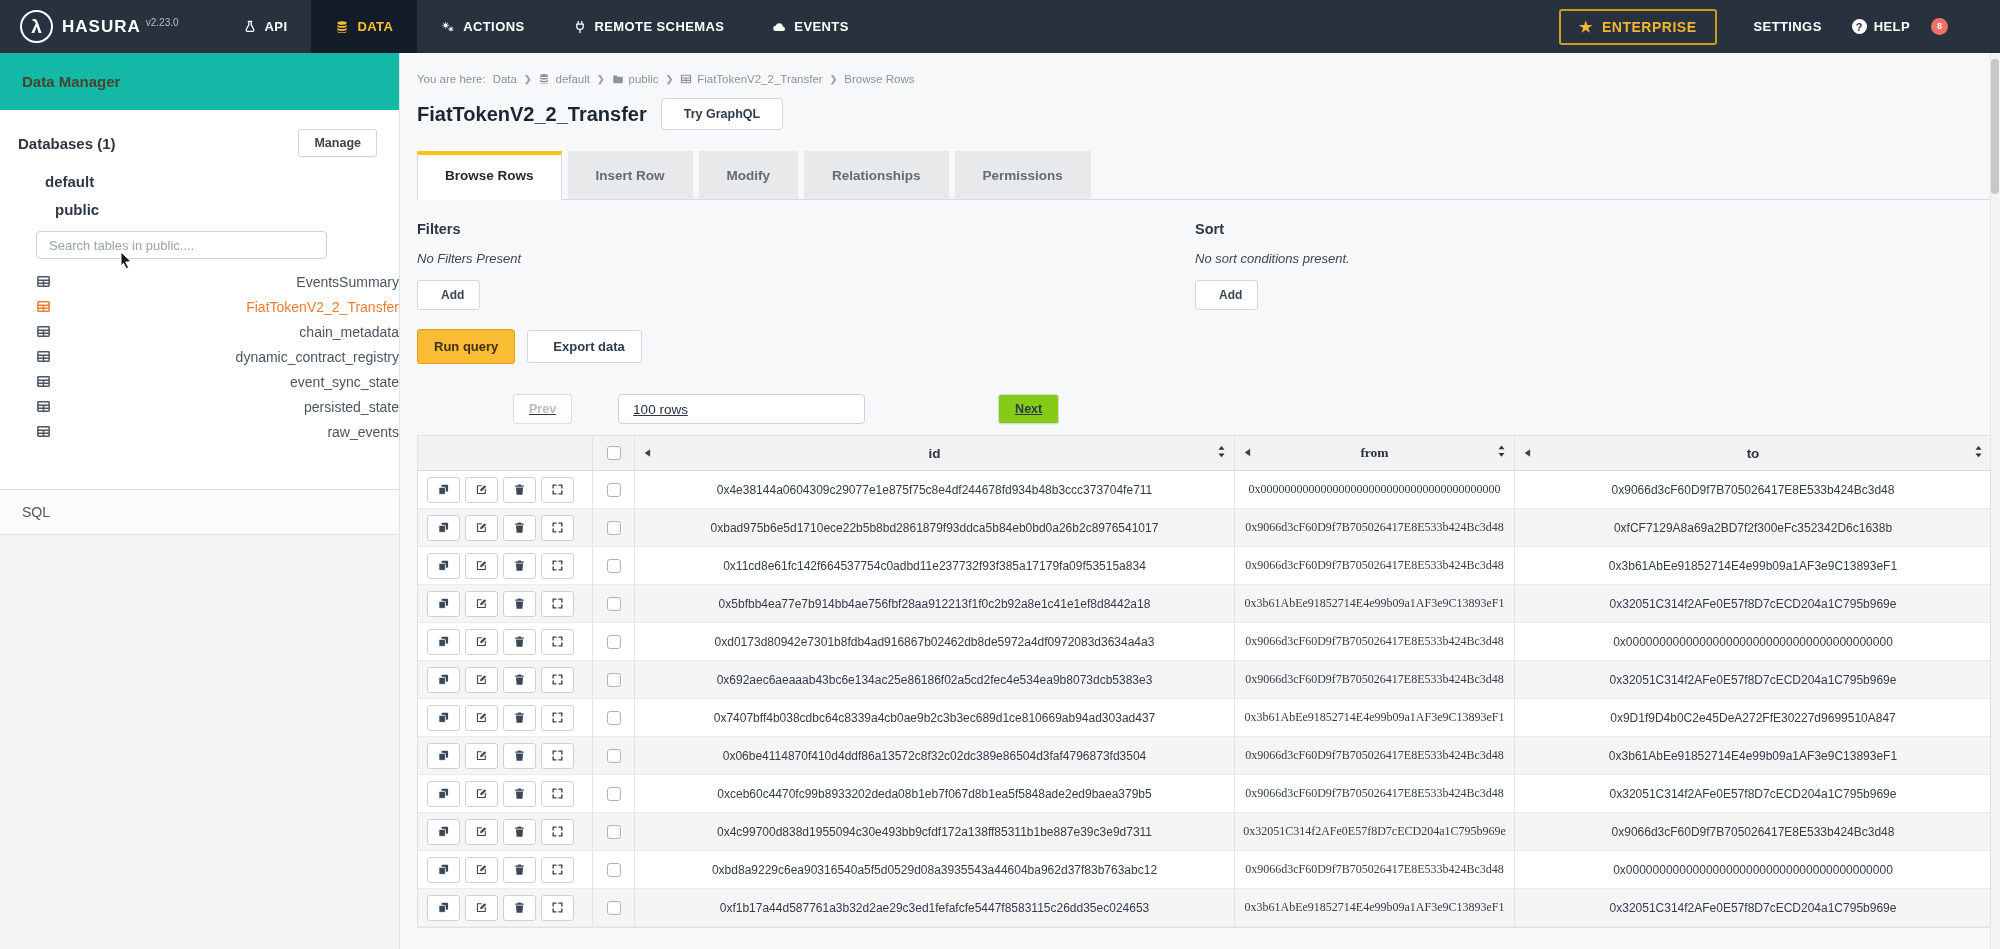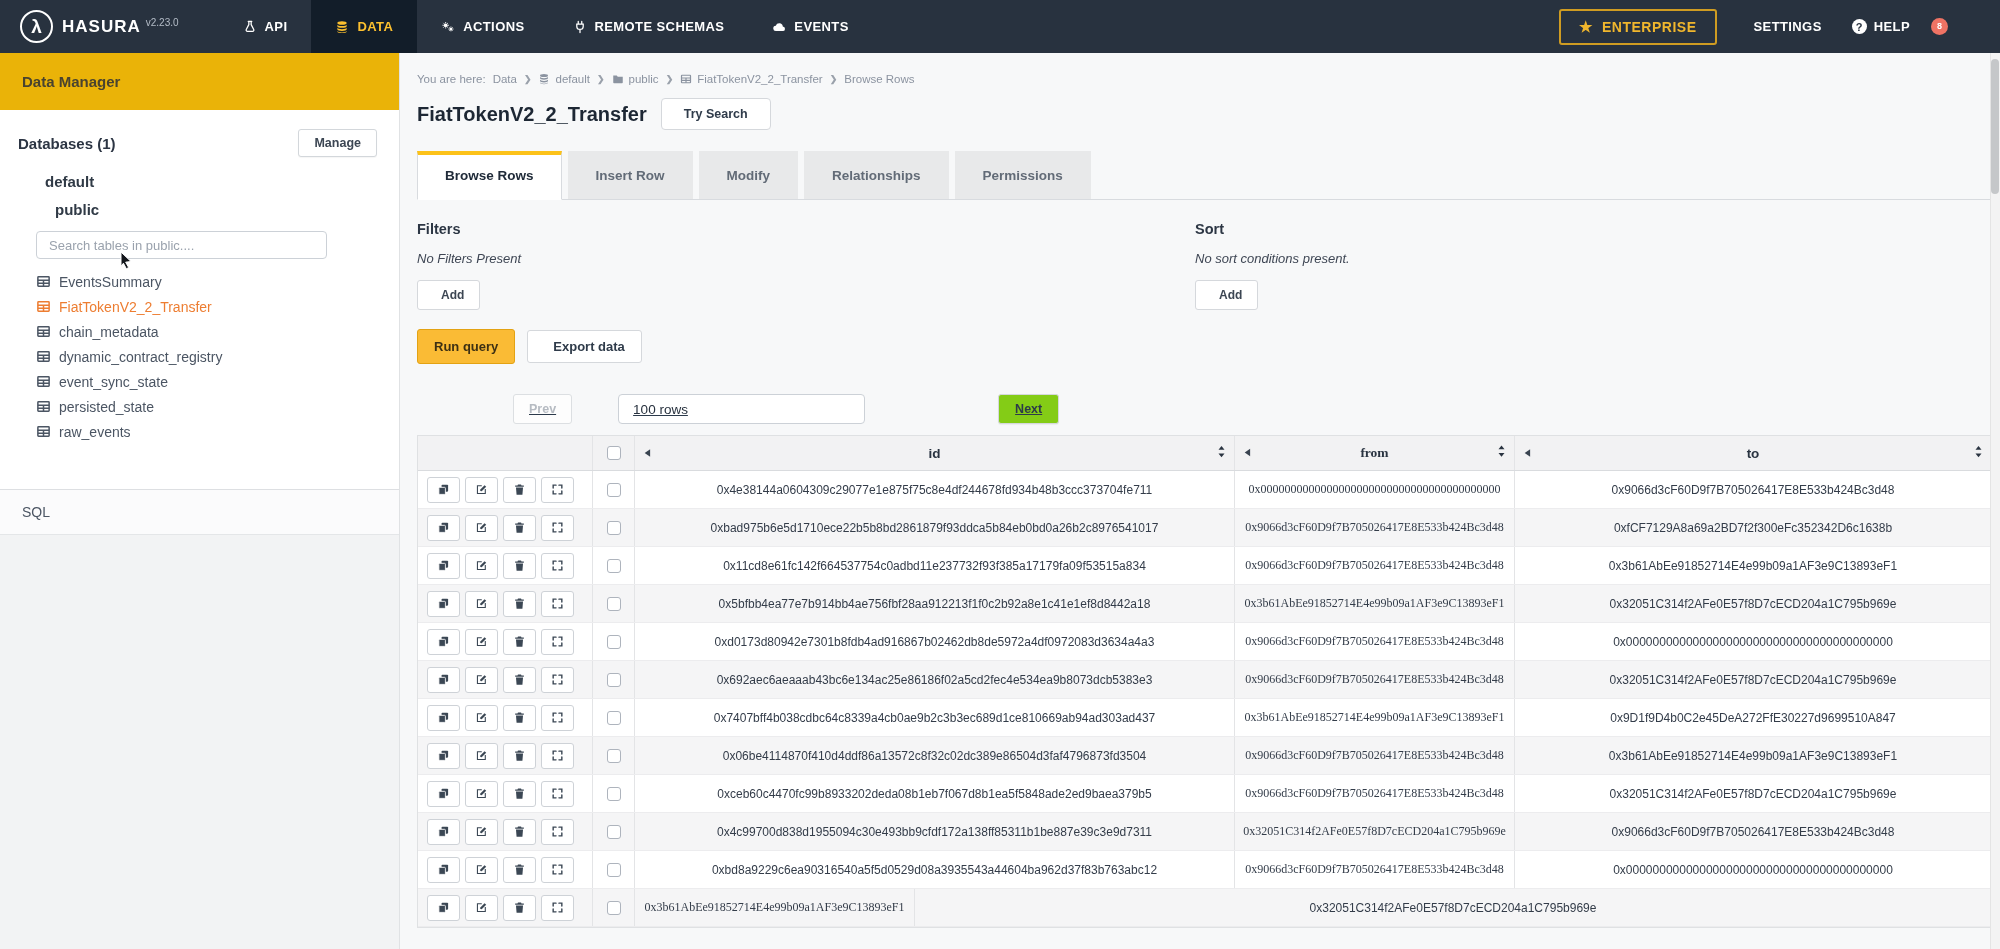--- a/index.html
+++ b/index.html
@@ -22,31 +22,31 @@
   .nav-link { display:flex; align-items:center; gap:7px; font-size:13px; font-weight:bold; letter-spacing:.4px; cursor:pointer; }
   .help-circle { width:15px; height:15px; border-radius:50%; background:#fff; color:#28323f; font-size:11px; font-weight:bold; display:flex; align-items:center; justify-content:center; }
   .bell-wrap { position:relative; cursor:pointer; }
   .badge { position:absolute; top:-9px; right:-8px; min-width:17px; height:17px; border-radius:50%; background:#ef7364; color:#fff; font-size:9px; font-weight:bold; display:flex; align-items:center; justify-content:center; }
 
   
   .app { display:flex; height:896px; }
 
   
   .sidebar { width:400px; background:#fff; border-right:1px solid #e0e2e4; display:flex; flex-direction:column; }
-  .dm-header { background:#eab308; padding:20px 22px; font-size:15px; font-weight:bold; color:#49432f; }
+  .dm-header { background:#14b8a6; padding:20px 22px; font-size:15px; font-weight:bold; color:#49432f; }
   .db-row { display:flex; align-items:center; padding:19px 22px 6px 18px; }
   .db-label { font-size:15px; font-weight:bold; color:#2c3543; display:flex; align-items:center; gap:7px; }
   .manage-btn { margin-left:auto; background:#fff; border:1px solid #d3d7db; border-radius:3px; padding:6px 15px; font-size:12.5px; font-weight:bold; color:#3c4653; cursor:pointer; box-shadow:0 1px 1px rgba(0,0,0,.04); }
   .tree-row { display:flex; align-items:center; gap:9px; font-size:15px; font-weight:bold; color:#303a46; cursor:pointer; }
   .tree-default { padding:10px 0 0 27px; }
   .tree-public { padding:11px 0 0 37px; }
   .tbl-search { margin:13px 72px 8px 36px; height:28px; border:1px solid #ccd1d7; border-radius:4px; padding:12px 12px; font-size:13px; color:#3c4653; font-family:"Liberation Sans",sans-serif; outline:none; }
   .tbl-search::placeholder { color:#9aa2ad; }
   .tbl-list { padding:2px 0 0 36px; }
-  .tbl-item { display:flex; align-items:center; gap:8px; padding:4.5px 0; font-size:14px; color:#4b5563; cursor:pointer; }
+  .tbl-item { display:flex; align-items:center; gap:25px; padding:4.5px 0; font-size:14px; color:#4b5563; cursor:pointer;justify-content:space-between; }
   .tbl-item .icon svg { width:15px; height:15px; }
   .tbl-item.selected { color:#ed7d31; }
   .sql-sep { border-top:1px solid #dddfe2; margin-top:45px; }
   .sql-row { padding:14px 22px; font-size:14px; color:#4b5563; cursor:pointer; background:#fbfbfc; }
   .sidebar-rest { flex:1; background:#f2f3f4; border-top:1px solid #e4e6e8; }
 
   
   .main { flex:1; position:relative; padding-left:17px; overflow:hidden; }
   .breadcrumb { padding-top:20px; font-size:11.5px; color:#8b93a0; display:flex; align-items:center; gap:7px; }
   .crumb { display:flex; align-items:center; gap:5px; cursor:pointer; }
@@ -316,21 +316,21 @@
         <span class="crumb-sep">❯</span>
         <span class="crumb">
           <span>Browse Rows</span>
         </span>
       </div>
 
     <div class="title-row">
       <span class="page-title">FiatTokenV2_2_Transfer</span>
       <button class="graphql-btn">
         <span class="icon"></span>
-        <span>Try Search</span>
+        <span>Try GraphQL</span>
         <span class="icon"></span>
       </button>
     </div>
 
     <div class="tabs-row">
         <div class="tab active">Browse Rows</div>
         <div class="tab">Insert Row</div>
         <div class="tab">Modify</div>
         <div class="tab">Relationships</div>
         <div class="tab">Permissions</div>
@@ -782,20 +782,21 @@
               </button>
               <button class="act-btn">
                 <svg viewBox="0 0 24 24" fill="none" stroke="currentColor" stroke-width="2.6" stroke-linecap="round">
                   <path d="M4 9.3V4h5.3M14.7 4H20v5.3M20 14.7V20h-5.3M9.3 20H4v-5.3"></path>
                 </svg>
               </button>
             </div>
             <div class="cell col-check">
               <div class="checkbox"></div>
             </div>
+            <div class="cell vcell col-id">0xf1b17a44d587761a3b32d2ae29c3ed1fefafcfe5447f8583115c26dd35ec024653</div>
             <div class="cell vcell col-from">0x3b61AbEe91852714E4e99b09a1AF3e9C13893eF1</div>
             <div class="cell vcell col-to">0x32051C314f2AFe0E57f8D7cECD204a1C795b969e</div>
           </div>
         </div>
     </div>
   </div>
 </div>
 
 <div class="scrollbar">
   <div class="scroll-thumb"></div>

